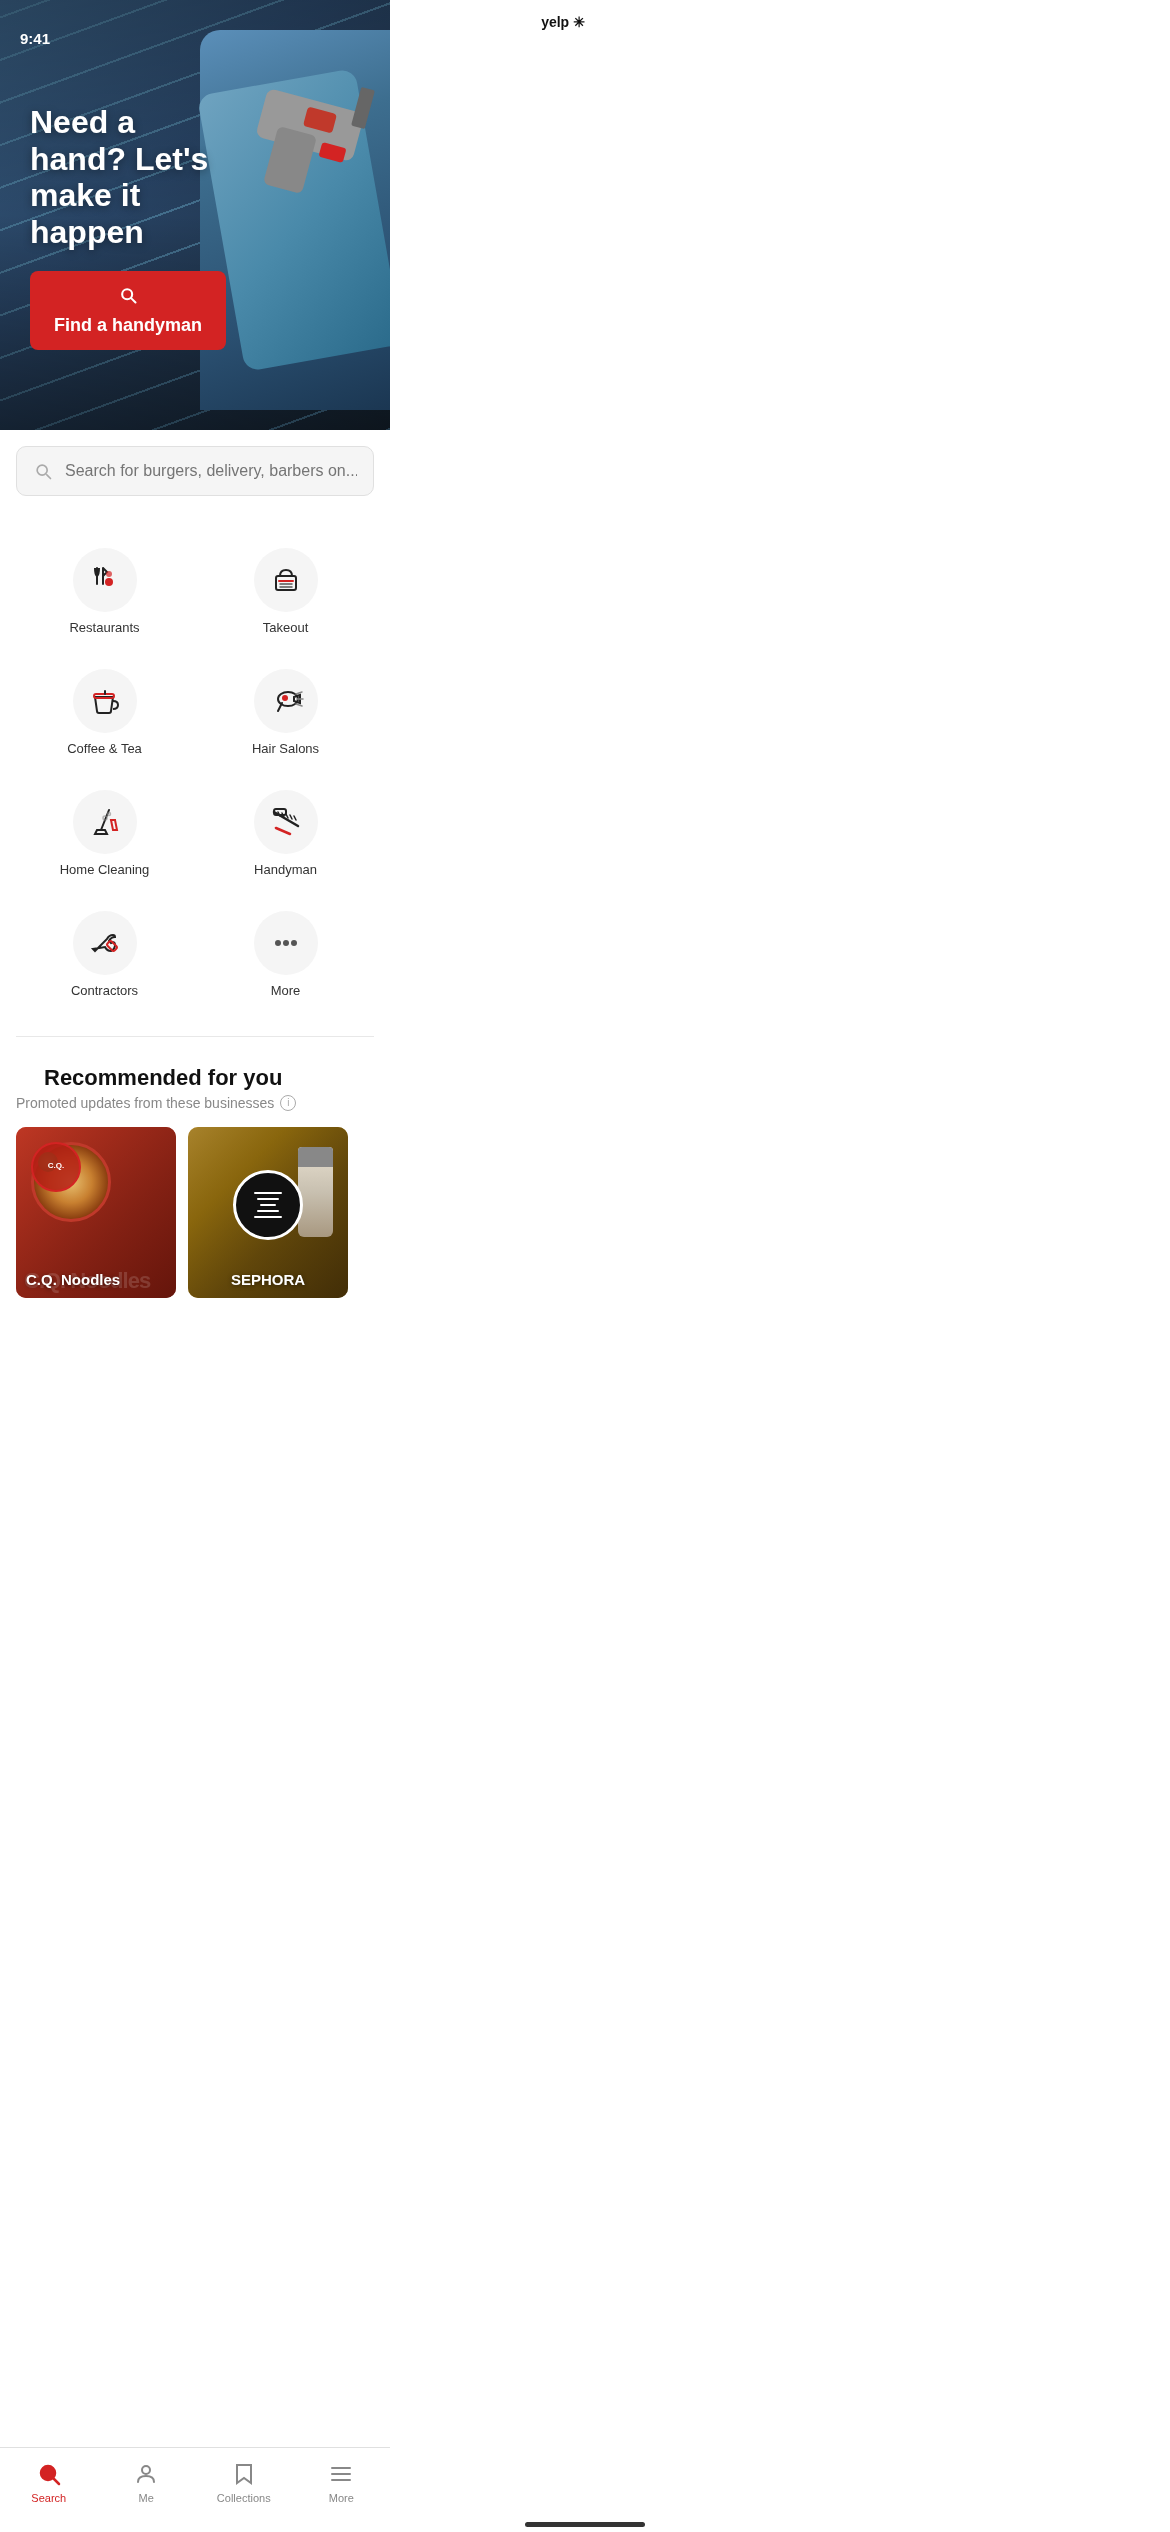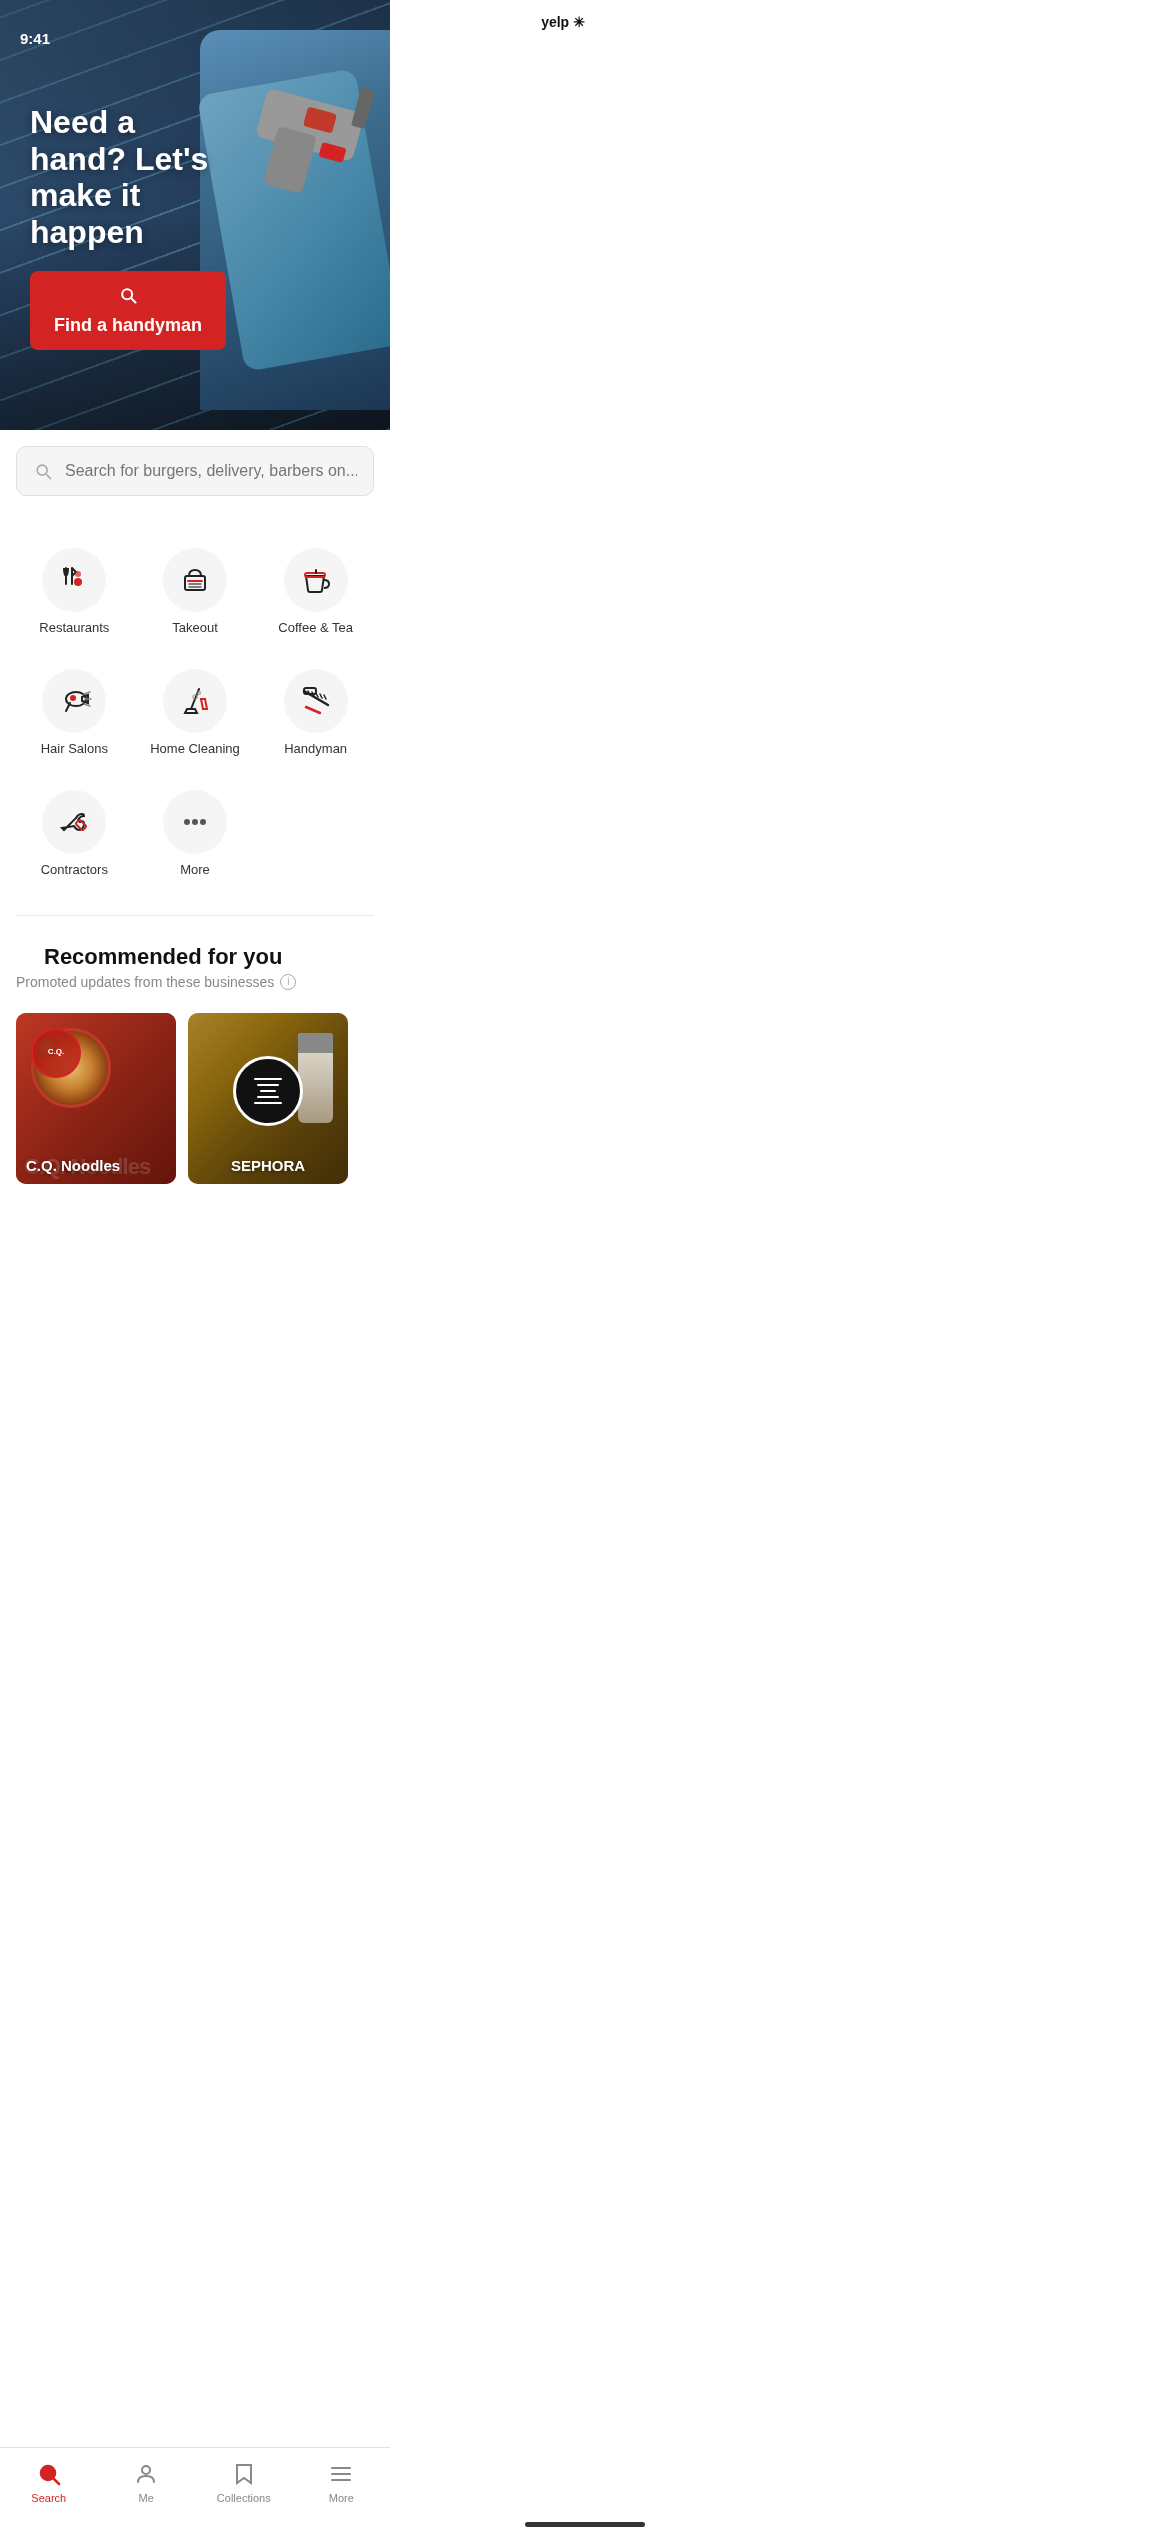--- a/index.html
+++ b/index.html
@@ -128,21 +128,21 @@
       outline: none;
     }
 
     
     .categories {
       padding: 24px 16px 16px;
       background: #fff;
     }
     .category-grid {
       display: grid;
-      grid-template-columns: repeat(3, 1fr);
+      grid-template-columns: repeat(2, 1fr);
       gap: 8px 4px;
     }
     .category-item {
       display: flex;
       flex-direction: column;
       align-items: center;
       gap: 8px;
       padding: 12px 4px;
       cursor: pointer;
     }
@@ -176,21 +176,21 @@
     .recommended-title {
       font-size: 22px;
       font-weight: 700;
       color: #111;
       margin-bottom: 4px;
       margin-left: 28px;
     }
     .recommended-subtitle {
       font-size: 14px;
       color: #888;
-      margin-bottom: 23px;
+      margin-bottom: 16px;
       display: flex;
       align-items: center;
       gap: 6px;
     }
     .info-icon {
       width: 16px; height: 16px;
       border: 1.5px solid #aaa;
       border-radius: 50%;
       display: inline-flex;
       align-items: center;

